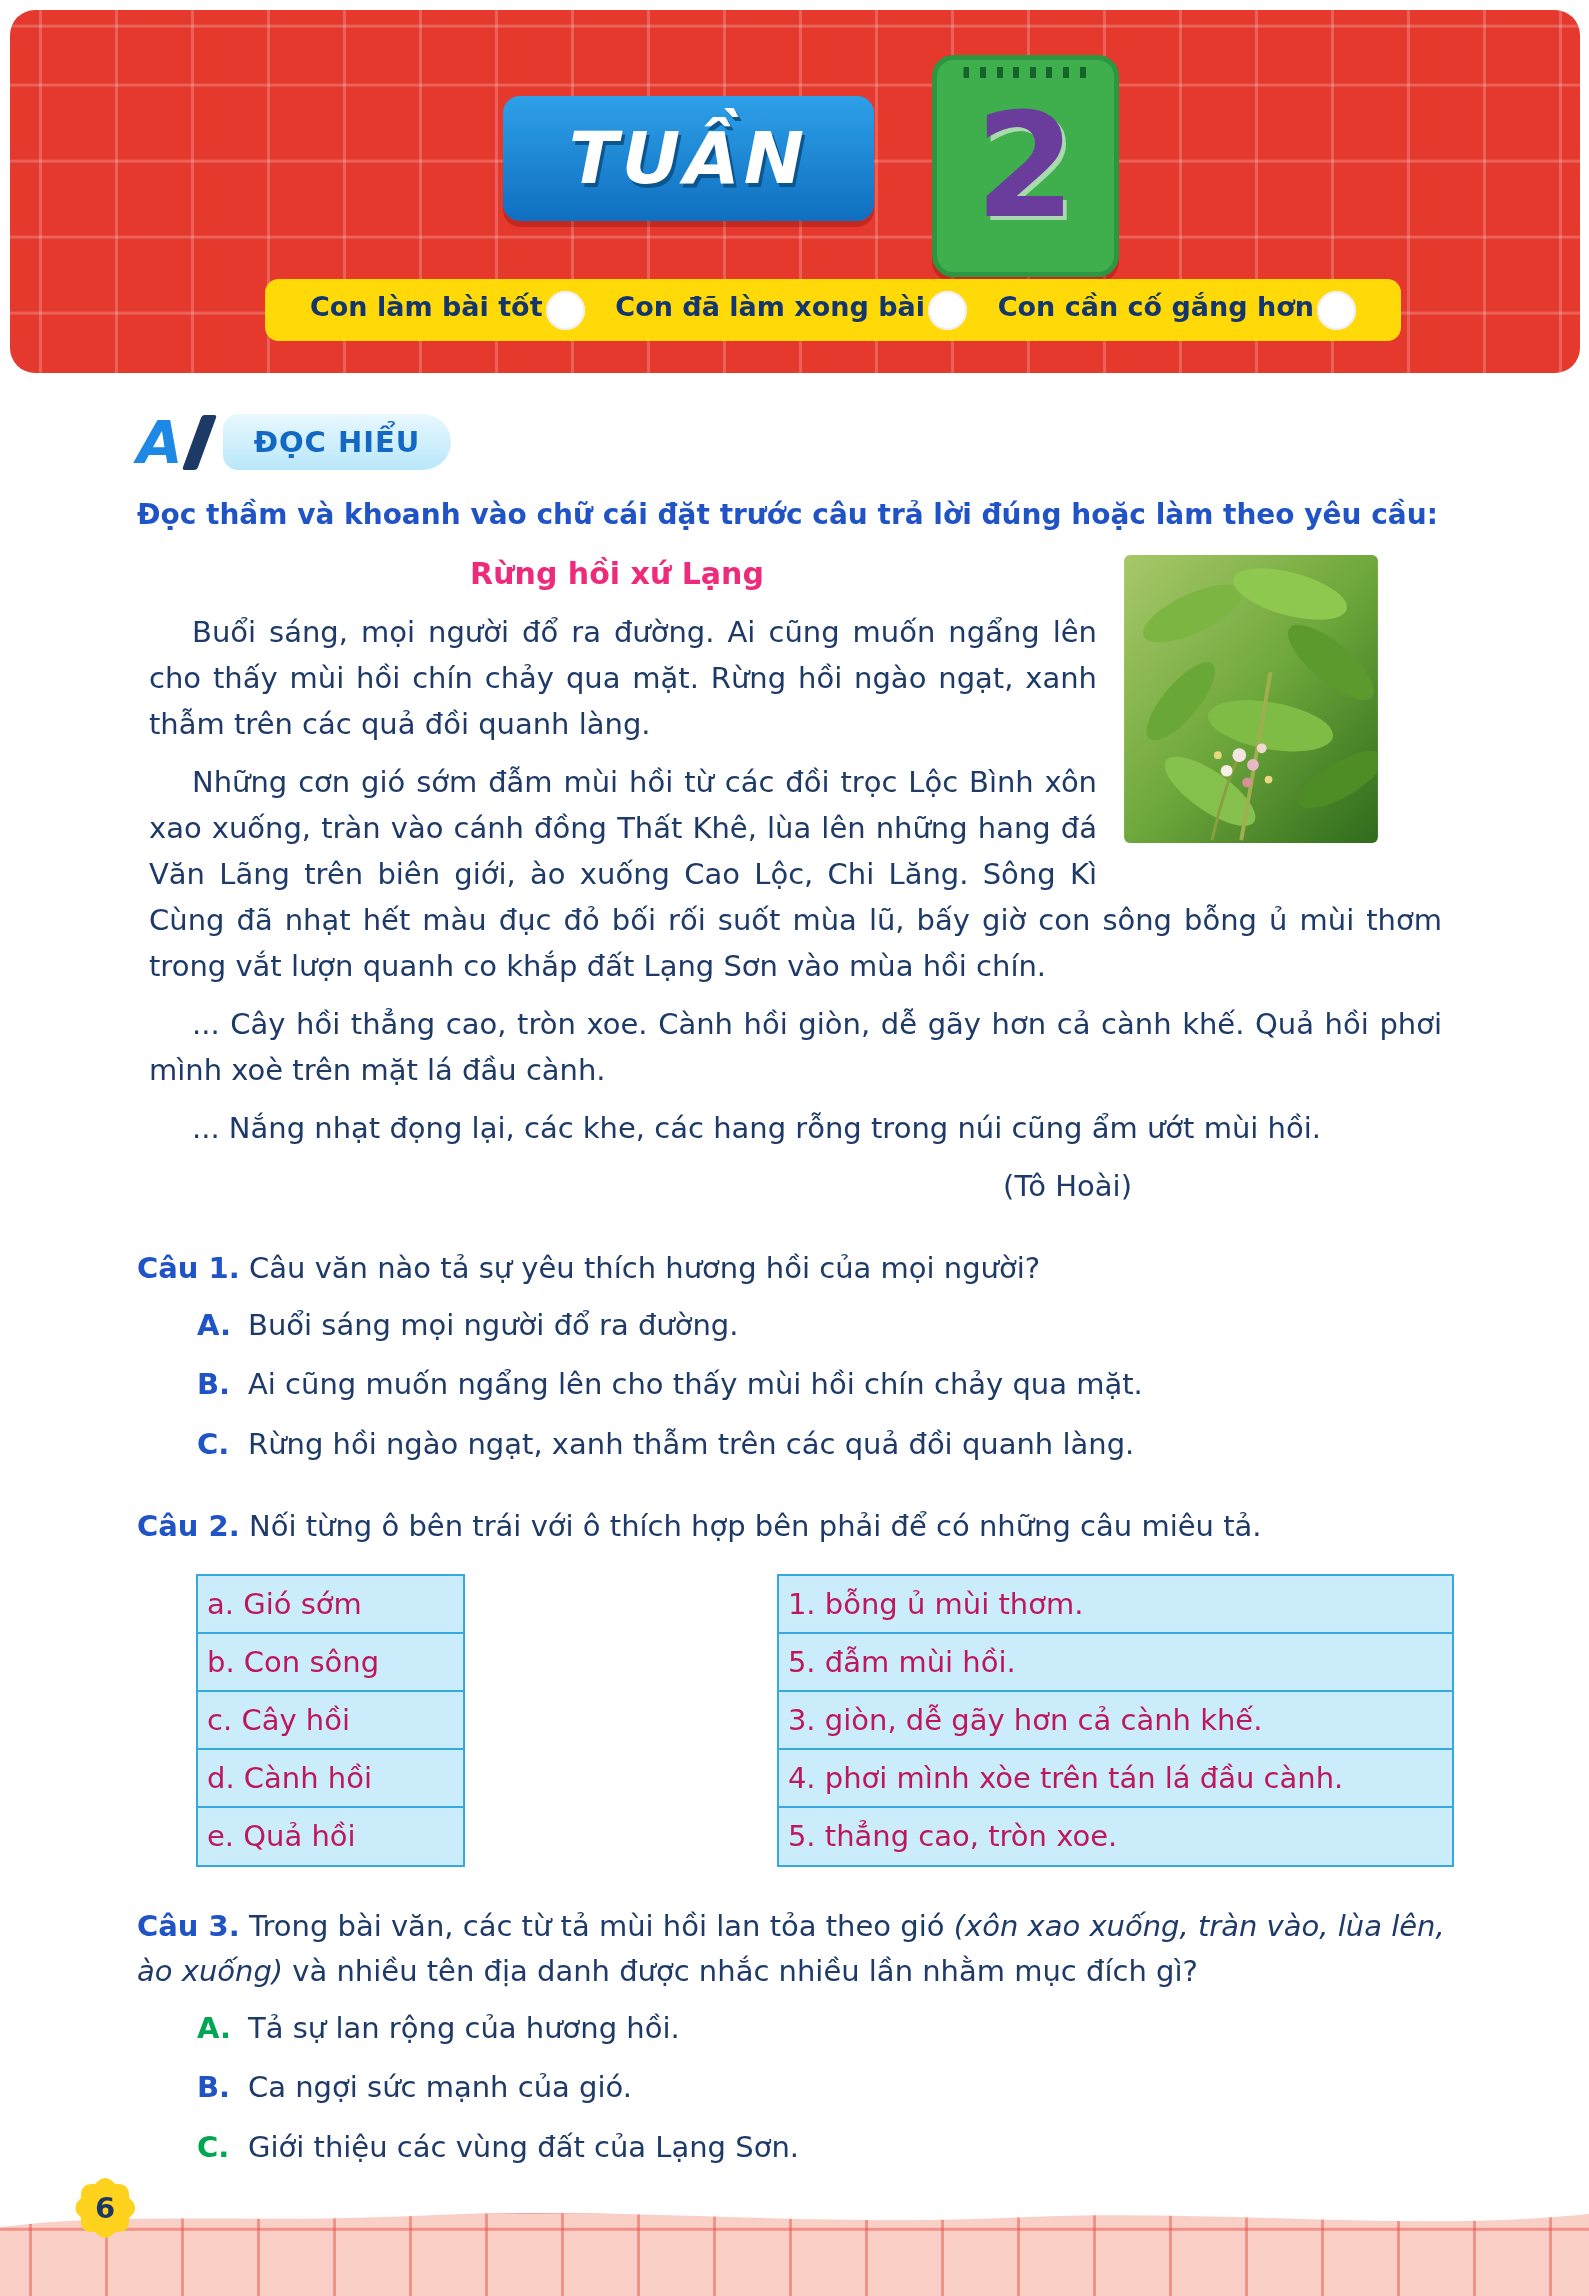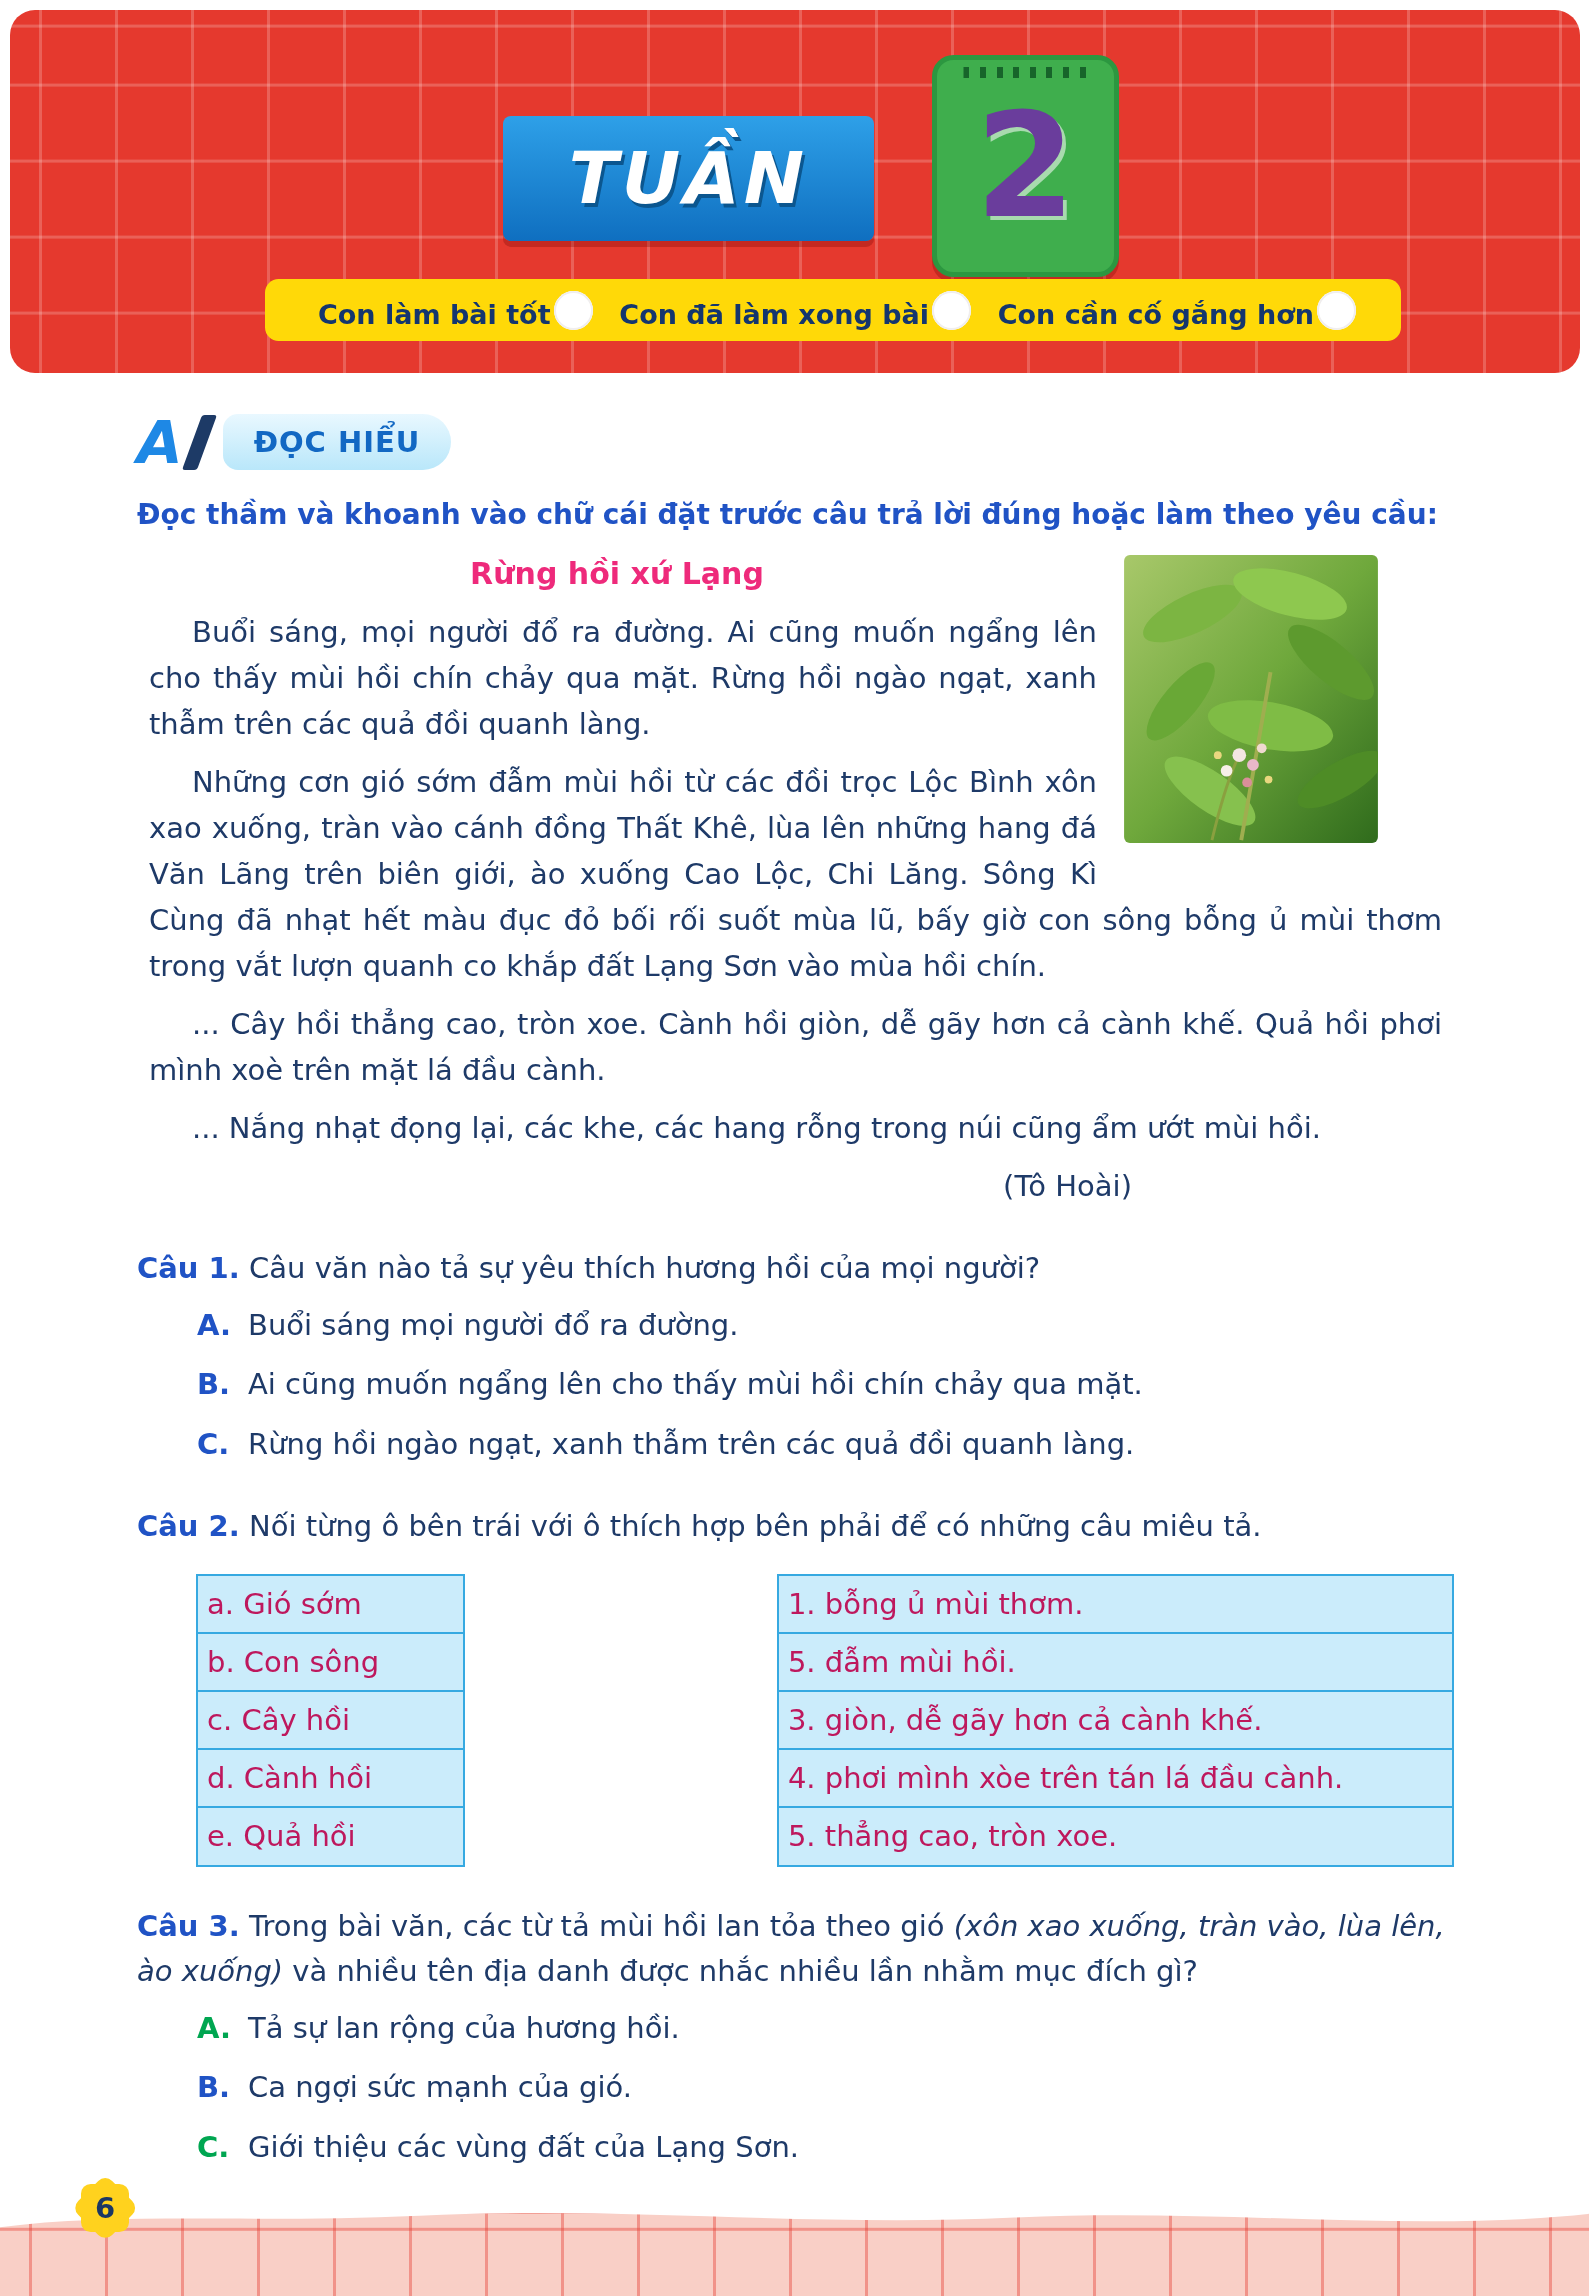--- a/index.html
+++ b/index.html
@@ -16,23 +16,23 @@
   .header {
     position: absolute; left: 9.8px; top: 9.8px; width: 1570px; height: 363px;
     background-color: #e5392e;
     background-image:
       repeating-linear-gradient(90deg, rgba(255,255,255,0.20) 0 2.9px, transparent 2.9px 76px),
       repeating-linear-gradient(0deg, rgba(255,255,255,0.20) 0 2.9px, transparent 2.9px 76px);
     background-position: 29px 17.6px;
     border-radius: 25px;
   }
   .week-badge {
-    position: absolute; left: 493px; top: 106px; width: 371px; height: 125px;
+    position: absolute; left: 493px; top: 86px; width: 371px; height: 125px;
     background: linear-gradient(180deg, #2ea0e8, #0f6fc0);
-    border-radius: 8px;
+    border-radius: 17px;
     display: flex; align-items: center; justify-content: center;
     box-shadow: 0 5.9px 0 rgba(110,0,0,0.28);
   }
   .week-badge .txt {
     color: #fff; font-size: 72px; font-weight: 800; font-style: italic;
     letter-spacing: 3.9px; text-shadow: 2.9px 3.9px 0 #0b568f; line-height: 1;
   }
   .calendar {
     position: absolute; left: 922px; top: 45px; width: 187px; height: 222px;
     background: #3fae4d; border: 5.9px solid #2c9740; border-radius: 21.5px;
@@ -48,21 +48,21 @@
     display: flex; align-items: center; justify-content: center;
     color: #6a3d9c; font-size: 144px; font-weight: 800; line-height: 1;
     text-shadow: 3.9px 3.9px 0 rgba(255,255,255,0.55);
   }
   .banner {
     position: absolute; left: 265px; top: 279px; width: 1136px; height: 62px;
     background: #ffd908; border-radius: 13.7px;
     display: flex; align-items: center; justify-content: space-between;
     padding: 0 45px; z-index: 2;
   }
-  .banner-item { display: flex; align-items: flex-end; gap: 3px; margin-left: 8px; }
+  .banner-item { display: flex; align-items: flex-start; gap: 3px; }
   .banner-item .lbl { color: #14366e; font-weight: 700; font-size: 27px; white-space: nowrap; }
   .banner-item .circle {
     width: 39px; height: 39px; border-radius: 50%; background: #ffffff;
     box-shadow: inset 0 0 0 2px #f0eeee;
   }
 
   
   .content { position: absolute; left: 137px; top: 412px; width: 1317px; color: #1e3a68; }
 
   .section-head { display: flex; align-items: center; height: 60px; margin-bottom: 21.5px; }

